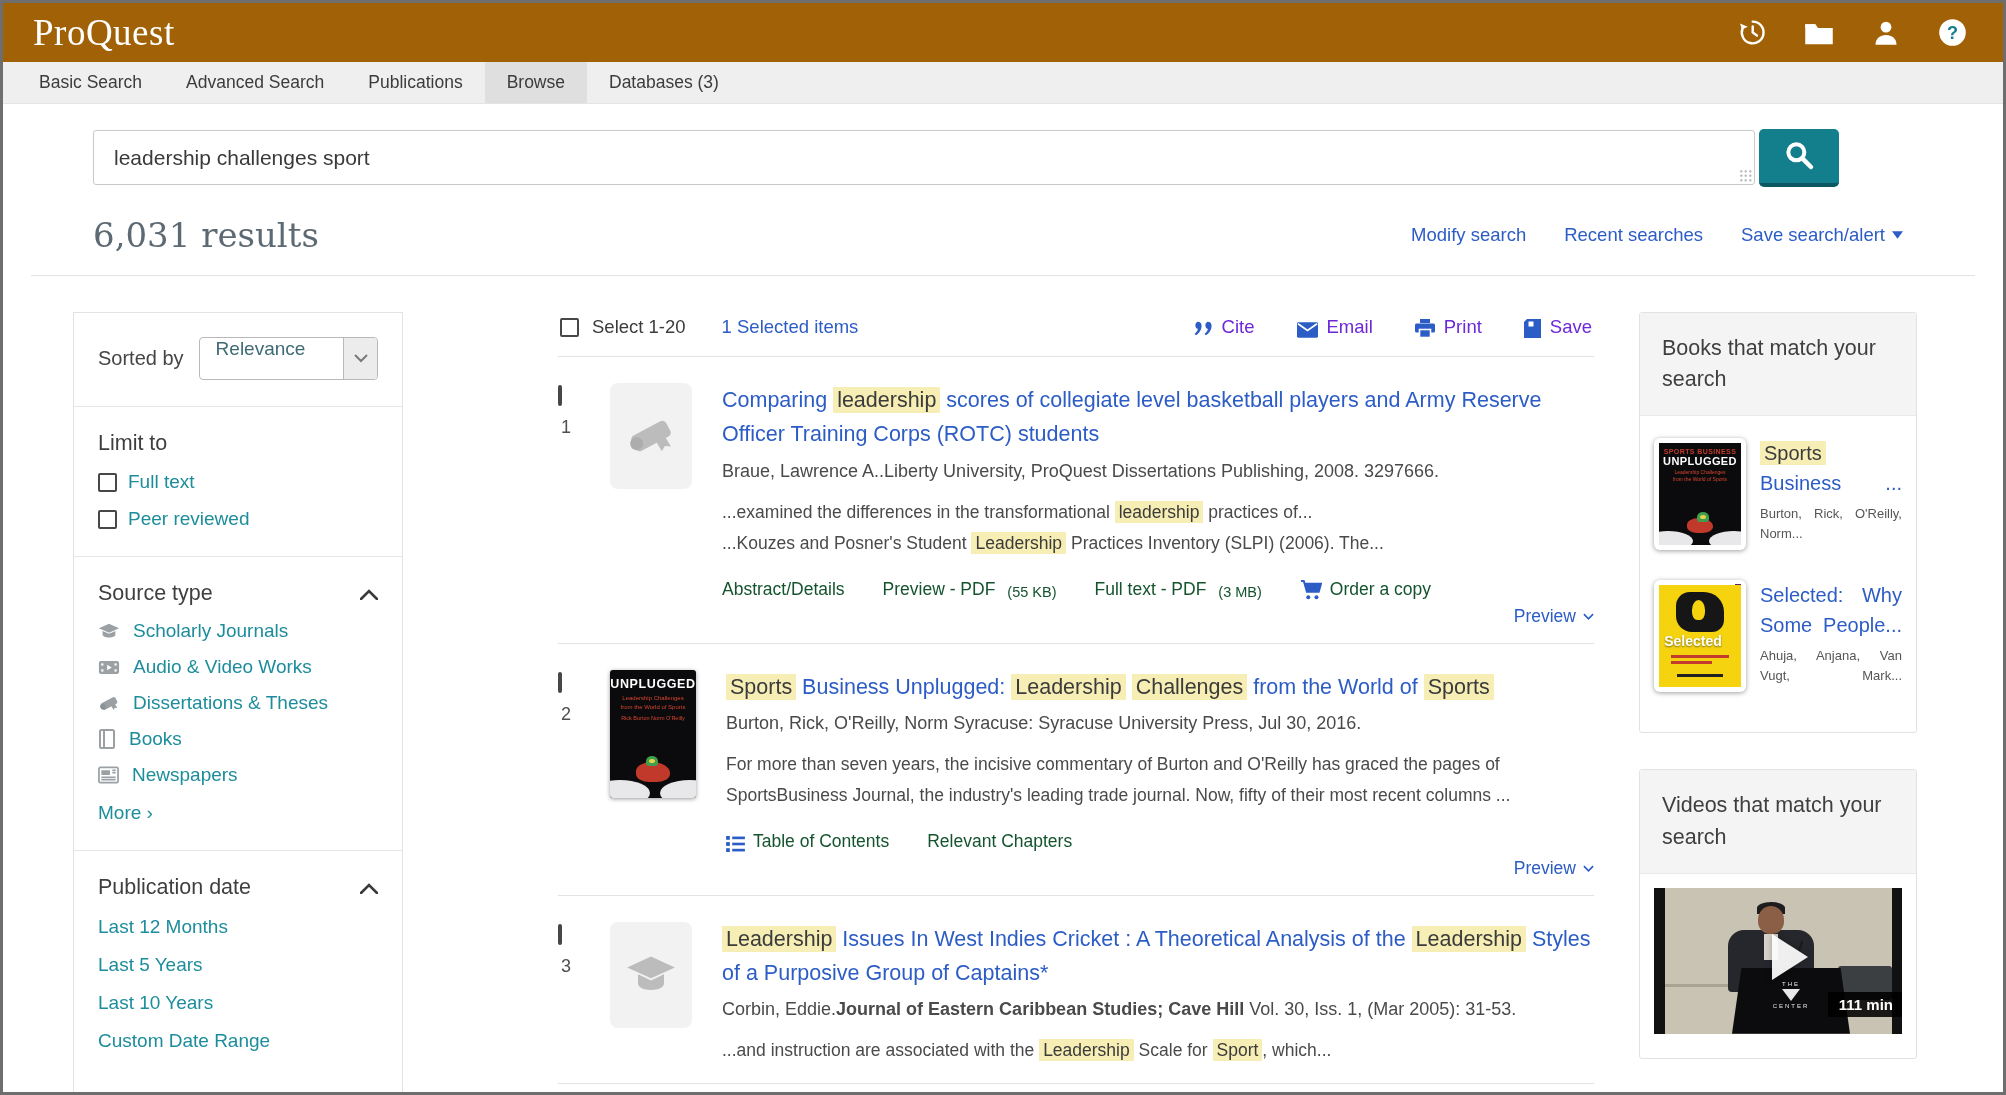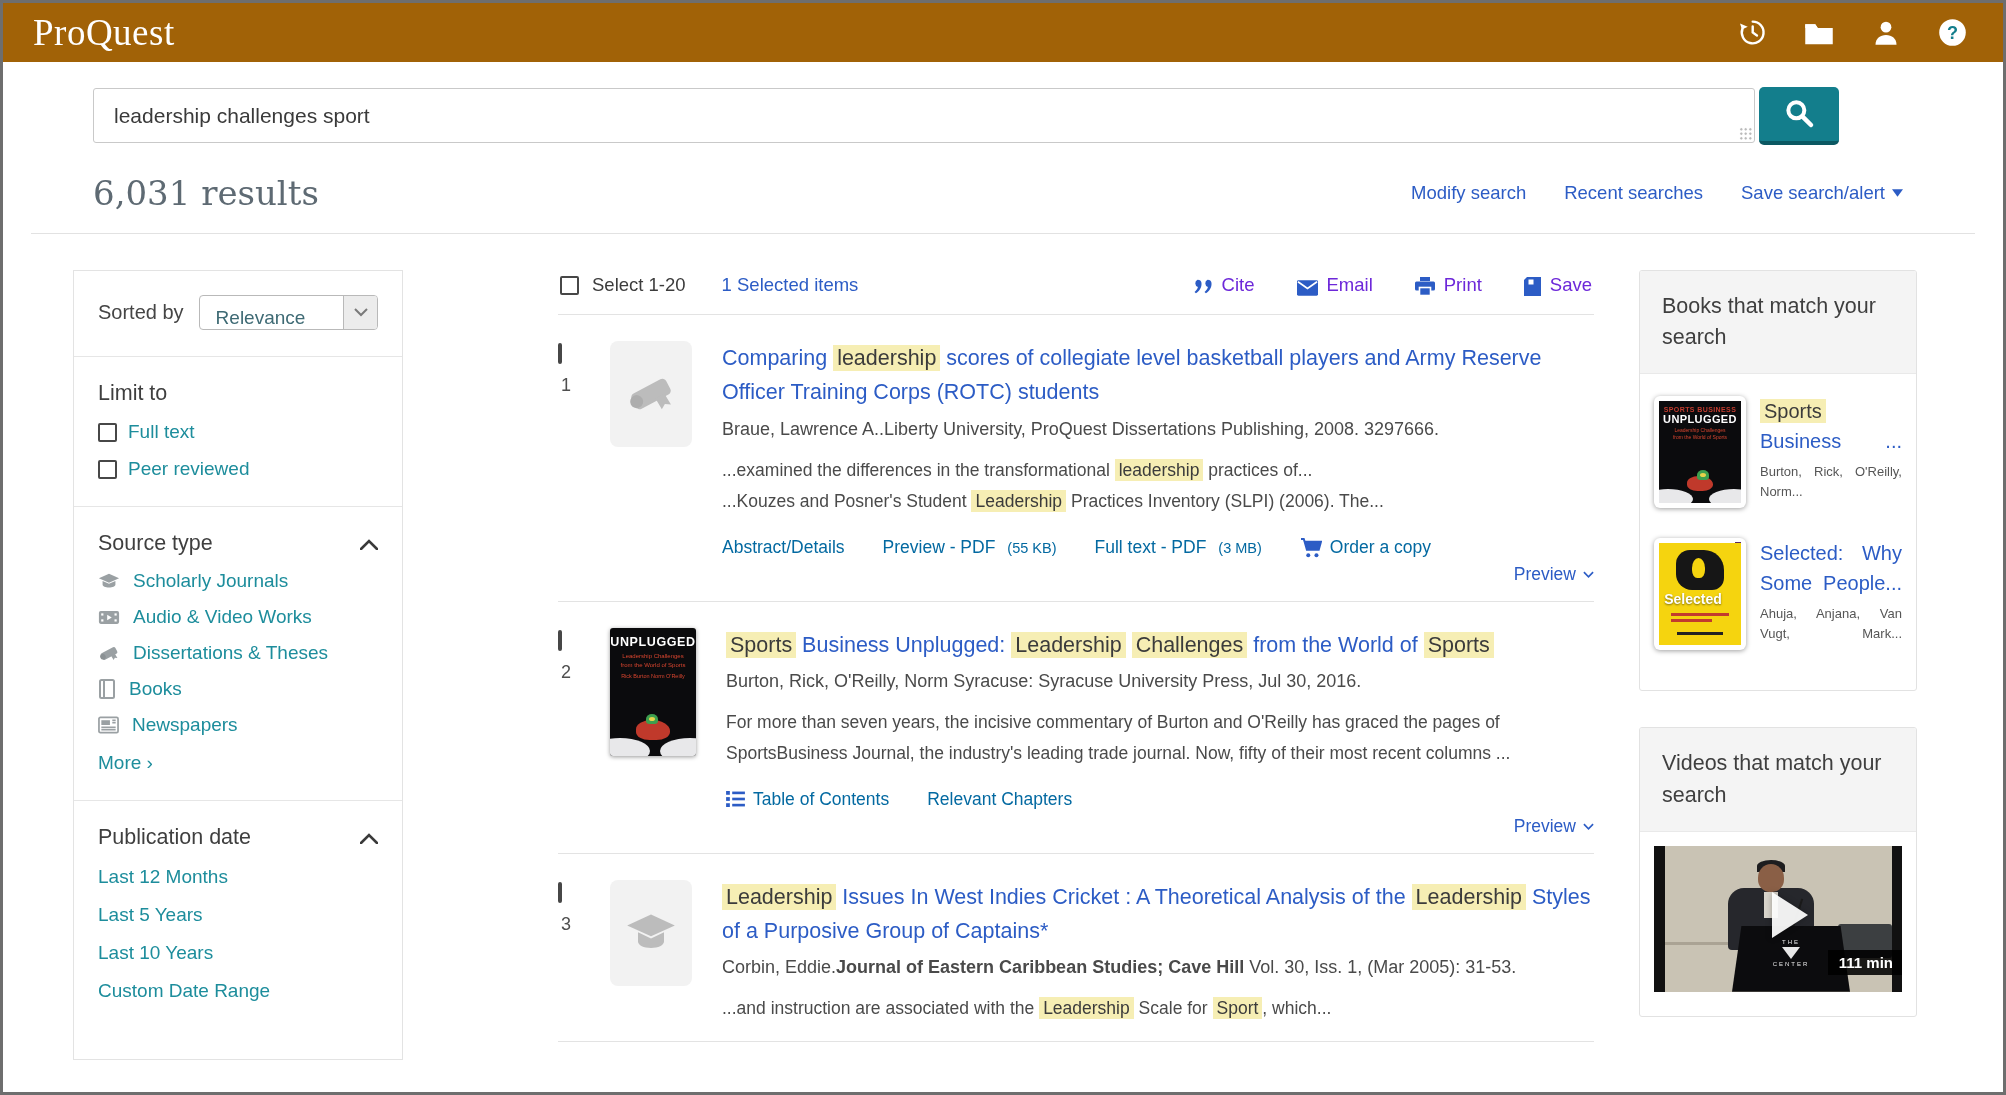--- a/index.html
+++ b/index.html
@@ -34,21 +34,21 @@
 
   
   .content { display: flex; align-items: flex-start; padding: 36px 86px 0 70px; }
 
   
   .filters { width: 330px; border: 1px solid #e3e3e3; background: #fff; min-height: 790px; flex: none; }
   .fsection { padding: 24px 24px 26px; border-bottom: 1px solid #e6e6e6; }
   .fsection:last-child { border-bottom: 0; }
   .sorted-row { display: flex; align-items: center; gap: 15px; }
   .sorted-label { font-size: 20px; color: #454545; }
-  .select { flex: 1; height: 35px; border: 1px solid #b9b9b9; border-radius: 4px; background: #fff; display: flex; align-items: flex-end; position: relative; cursor: pointer; }
+  .select { flex: 1; height: 43px; border: 1px solid #b9b9b9; border-radius: 4px; background: #fff; display: flex; align-items: flex-start; position: relative; cursor: pointer; }
   .select-value { font-size: 19px; color: #3e6a74; padding-left: 16px; flex: 1; }
   .select-chev { width: 34px; align-self: stretch; border-left: 1px solid #b9b9b9; background: #ececec; border-radius: 0 3px 3px 0; display: flex; align-items: center; justify-content: center; }
   .fheading { font-size: 21.5px; color: #3f3f3f; display: flex; align-items: center; }
   .fheading .chev-up { margin-left: auto; }
   .check-item { display: flex; align-items: center; gap: 11px; margin-top: 15px; cursor: pointer; }
   .checkbox { width: 19px; height: 19px; border: 2px solid #474747; border-radius: 2px; background: #fff; flex: none; }
   .teal-link { color: #1d8d9c; font-size: 19px; text-decoration: none; cursor: pointer; }
   .stype-item { display: flex; align-items: center; gap: 13px; margin-top: 14px; }
   .stype-item svg { flex: none; }
   .more-link { display: inline-block; margin-top: 16px; font-size: 19px; }
@@ -67,21 +67,21 @@
   .selcol { width: 52px; flex: none; padding-top: 4px; }
   .res-num { margin-top: 12px; margin-left: 3px; font-size: 18px; color: #4f4f4f; }
   .thumb { width: 82px; height: 106px; background: #f2f2f2; border-radius: 8px; flex: none; display: flex; align-items: center; justify-content: center; }
   .rcontent { flex: 1; padding-left: 30px; min-width: 0; }
   .rtitle { font-size: 21.5px; line-height: 1.6; color: #2c5cc5; cursor: pointer; max-width: 980px; }
   .hl { background: #f6eeb4; color: #3b3b3b; padding: 1px 4px; }
   .citation { margin-top: 9px; font-size: 18px; color: #4a4a4a; }
   .snippets { margin-top: 15px; font-size: 17.5px; color: #4a4a4a; line-height: 1.78; }
   .description { margin-top: 15px; font-size: 17.5px; color: #4a4a4a; line-height: 1.75; max-width: 930px; }
   .links-row { margin-top: 20px; display: flex; align-items: center; gap: 38px; }
-  .rlink { color: #0369a1; font-size: 17.5px; text-decoration: none; display: inline-flex; align-items: center; gap: 8px; cursor: pointer; }
+  .rlink { color: #14532d; font-size: 17.5px; text-decoration: none; display: inline-flex; align-items: flex-end; gap: 8px; cursor: pointer; }
   .rlink .size { font-size: 14.5px; margin-left: 4px; }
   .preview-row { display: flex; justify-content: flex-end; margin-top: 6px; }
   .preview-link { color: #2c5cc5; font-size: 17.5px; text-decoration: none; display: inline-flex; align-items: center; gap: 7px; cursor: pointer; }
 
   
   .cover-lg { width: 86px; height: 128px; background: #0b0b0d; border-radius: 3px; box-shadow: 0 1px 4px rgba(0,0,0,.4); flex: none; position: relative; overflow: hidden; text-align: center; }
   .cover-lg .cv-title { color: #fff; font-weight: 800; font-size: 12.5px; letter-spacing: .6px; margin-top: 7px; }
   .cover-lg .cv-sub { color: #d8452f; font-size: 6px; line-height: 1.45; margin-top: 3px; padding: 0 8px; }
   .cover-lg .cv-auth { color: #d8452f; font-size: 5.5px; margin-top: 4px; }
   .snow { position: absolute; bottom: -8px; width: 60px; height: 26px; background: #e8e8ea; border-radius: 50%; }
@@ -162,20 +162,37 @@
       </span>
       <span>
         <svg width="29" height="29" viewBox="0 0 24 24">
             <circle cx="12" cy="12" r="11" fill="#fff"></circle>
             <text x="12" y="17.2" text-anchor="middle" font-family="Liberation Sans, sans-serif" font-size="15" font-weight="bold" fill="#137e8c">?</text>
           </svg>
       </span>
     </div>
   </header>
 
+  <nav class="navbar">
+    <div class="tab">
+        <span>Basic Search</span>
+      </div>
+    <div class="tab">
+        <span>Advanced Search</span>
+      </div>
+    <div class="tab">
+        <span>Publications</span>
+      </div>
+    <div class="tab active">
+        <span>Browse</span>
+      </div>
+    <div class="tab">
+        <span>Databases (3)</span>
+      </div>
+  </nav>
 
   <div class="search-row">
     <div class="search-input-wrap">
       <input class="search-input" type="text" value="leadership challenges sport" style="">
       <div class="resize-dots"></div>
     </div>
     <button class="search-btn">
       <span>
         <svg width="32" height="32" viewBox="0 0 24 24">
             <circle cx="10" cy="10" r="6" fill="none" stroke="#fff" stroke-width="3"></circle>

